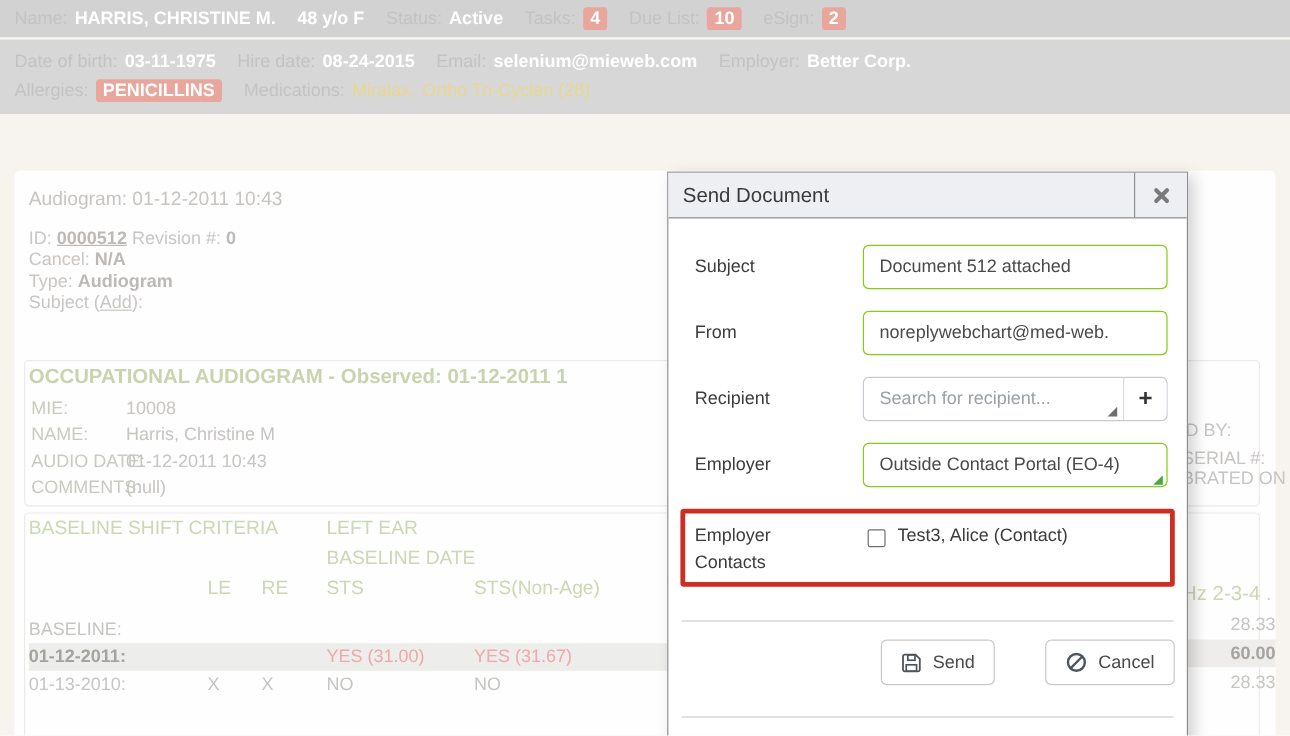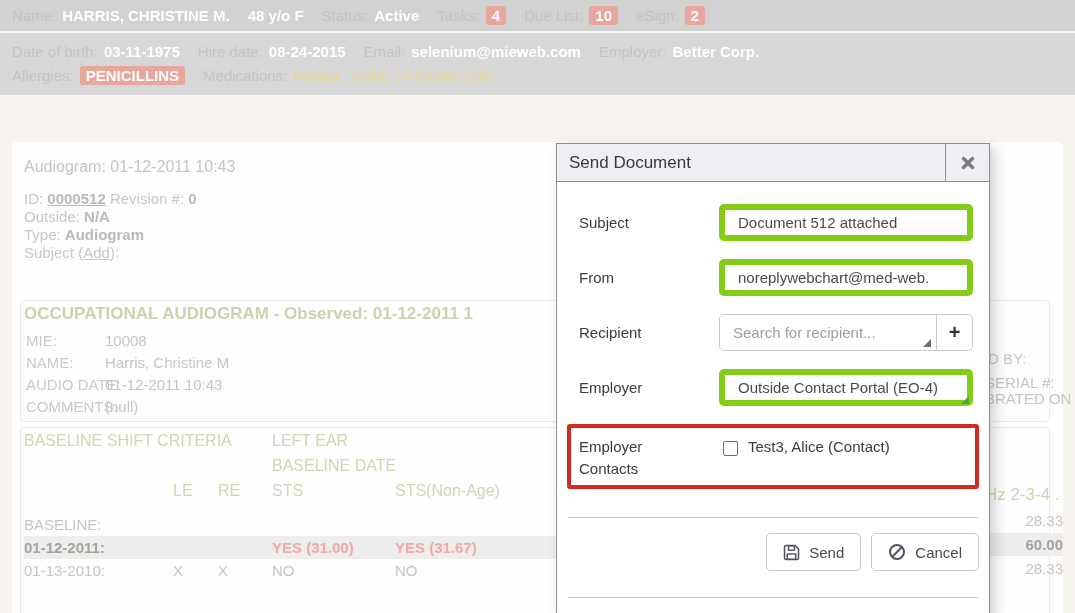--- a/index.html
+++ b/index.html
@@ -39,40 +39,40 @@
   .info-row .il { width:79px; color:#c9cbc1; }
   .info-row .iv { color:#c7c4c1; }
 
   .bt { position:absolute; left:12px; top:286px; width:700px; white-space:nowrap; }
   .bt-grid { display:grid; grid-template-columns:149px 45px 54px 123px 1fr; }
   .bt-head { font-size:16px; color:#ccd7b3; line-height:25px; }
   .bt-row { line-height:23px; color:#c7c5c2; }
   .bt-row .lbl { color:#c7c5c2; }
   .bt-row.alert { background:#ededec; }
   .bt-row.alert .lbl { color:#a5a3a0; font-weight:bold; }
-  .bt-row .yes { color:#f0a9a4; font-weight:bold; }
+  .bt-row .yes { color:#f0a9a4; font-weight:normal; }
   .bt-gap { height:10px; }
 
   .rf { position:absolute; color:#c7c5c2; white-space:nowrap; }
   .rf-green { color:#ccd7b3; font-size:17px; }
   .rf-val { width:46px; text-align:right; display:inline-block; }
   .rf-stripe { position:absolute; left:985px; top:533px; width:78px; height:23px; background:#efedeb; }
   .rf-bold { color:#a5a3a0; font-weight:bold; }
 
   
   .modal { position:absolute; left:556px; top:143px; width:434px; height:478px;
            background:#ffffff; border:1px solid #8f8f8f;
            box-shadow:5px 4px 12px rgba(0,0,0,0.18); z-index:10; }
   .m-titlebar { height:38px; background:#eeeff2; border-bottom:1px solid #8f8f8f; display:flex; }
   .m-title { flex:1; font-size:17px; font-weight:normal; color:#3a3a3a; line-height:37px; padding-left:12px; }
   .m-close { width:44px; border-left:1px solid #8f8f8f; display:flex; align-items:center; justify-content:center; cursor:pointer; }
   .m-body { padding:22px 16px 0 22px; }
   .m-row { display:flex; align-items:center; margin-bottom:18px; height:37px; }
   .m-label { width:140px; color:#3c3c3c; }
-  .m-input { width:254px; height:37px; border:6px solid #84cc16; border-radius:5px;
+  .m-input { width:254px; height:37px; border:1px solid #84cc16; border-radius:5px;
              padding:0 13px; font-size:15px; color:#4a4a4a; background:#fff;
              font-family:"Liberation Sans", sans-serif; outline:none; }
   .m-group { width:254px; height:37px; border:1px solid #c6cbd2; border-radius:5px; display:flex; position:relative; background:#fff; }
   .m-group input { flex:1; border:none; background:transparent; padding:0 13px; font-size:15px;
                    color:#4a4a4a; font-family:"Liberation Sans", sans-serif; outline:none; min-width:0; }
   .m-group input::placeholder { color:#9aa0a6; opacity:1; }
   .plus-btn { width:36px; border:none; border-left:1px solid #c6cbd2; background:#fff; font-size:20px;
               font-weight:bold; color:#333; border-radius:0 5px 5px 0; cursor:pointer; }
   .grip-dark { position:absolute; right:41px; bottom:3px; width:0; height:0;
                border-left:8px solid transparent; border-bottom:8px solid #6f6f6f; }
@@ -84,21 +84,21 @@
   .hl-label { width:144px; color:#3c3c3c; line-height:22px; padding-top:3px; }
   .hl-option { display:flex; align-items:flex-start; padding-top:5px; }
   .hl-option input[type=checkbox] { appearance:none; width:15px; height:15px; border:1.6px solid #6f6f6f;
             border-radius:2px; background:#fff; margin:3px 10px 0 0; cursor:pointer; }
   .hl-option .opt-text { color:#3c3c3c; }
   .m-hr { border:none; border-top:1px solid #cccccc; margin:28px 11px 0 11px; }
   .m-hr2 { border:none; border-top:1px solid #cccccc; margin:26px 11px 0 11px; }
   .btn-row { display:flex; justify-content:flex-end; gap:10px; margin:15px 10px 0 0; }
   .m-btn { display:flex; align-items:center; gap:9px; height:38px; padding:0 16px; background:#fff;
            border:1px solid #c9c9c9; border-radius:5px; font-size:15px; color:#4a4a4a;
-           font-family:"Liberation Sans", sans-serif; cursor:pointer; }
+           font-family:"Liberation Sans", sans-serif; cursor:pointer;margin-left:32px; }
   .icon-svg { display:block; }
 </style>
 </head>
 <body>
 
 <div class="hdr">
   <div class="hdr-bar1">
     <span class="hlabel">Name:</span>
     <span class="hvalue">HARRIS, CHRISTINE M.</span>
     <span class="hvalue">48 y/o F</span>
@@ -136,21 +136,21 @@
   <div class="doc-title">Audiogram: 01-12-2011 10:43</div>
 
   <div class="doc-meta">
     <div>
       <span>ID:</span>
       <a class="doc-link">0000512</a>
       <span>Revision #:</span>
       <b>0</b>
     </div>
     <div>
-      <span>Outside:</span>
+      <span>Cancel:</span>
       <b>N/A</b>
     </div>
     <div>
       <span>Type:</span>
       <b>Audiogram</b>
     </div>
     <div>
       <span>Subject (</span><a class="add-link">Add</a><span>):</span>
     </div>
   </div>

